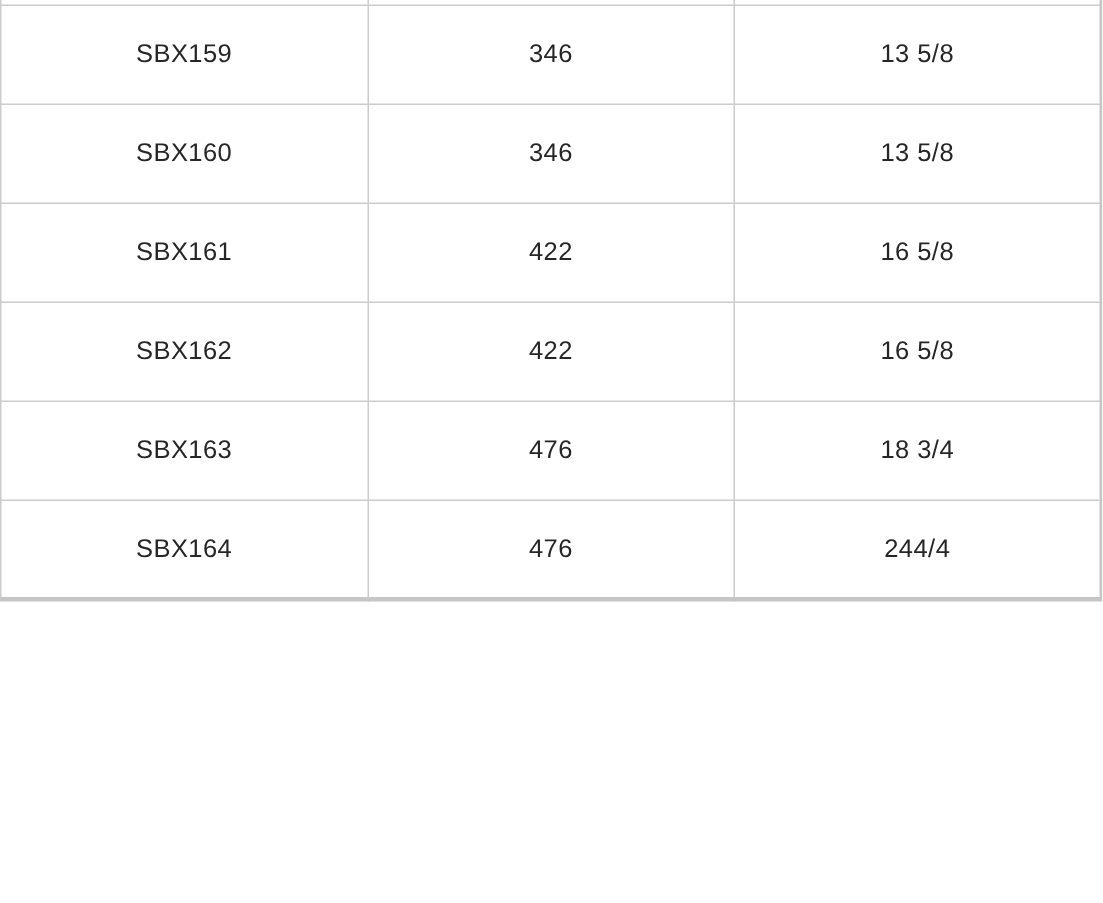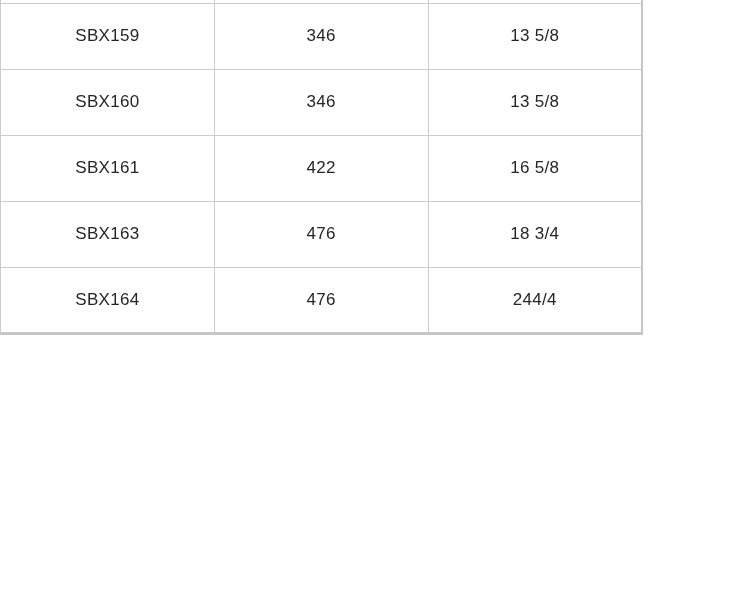--- a/index.html
+++ b/index.html
@@ -16,21 +16,21 @@
   }
   .screen {
     position: relative;
     width: 735px;
     height: 602px;
     overflow: hidden;
     background: var(--bg-color);
     font-family: "Liberation Sans", sans-serif;
   }
   table.data-table {
-    width: 643px;
+    width: 735px;
     table-layout: fixed;
     border-collapse: collapse;
     border-left: 1px solid var(--grid-border);
     border-right: 2px solid var(--outer-border);
     border-bottom: 3px solid var(--outer-border);
     border-top: none;
   }
   table.data-table td {
     border: 1px solid var(--grid-border);
     text-align: center;
@@ -72,20 +72,25 @@
           <td>SBX160</td>
           <td>346</td>
           <td>13 5/8</td>
         </tr>
         <tr class="data-row">
           <td>SBX161</td>
           <td>422</td>
           <td>16 5/8</td>
         </tr>
         <tr class="data-row">
+          <td>SBX162</td>
+          <td>422</td>
+          <td>16 5/8</td>
+        </tr>
+        <tr class="data-row">
           <td>SBX163</td>
           <td>476</td>
           <td>18 3/4</td>
         </tr>
         <tr class="data-row">
           <td>SBX164</td>
           <td>476</td>
           <td>244/4</td>
         </tr>
       </tbody>

